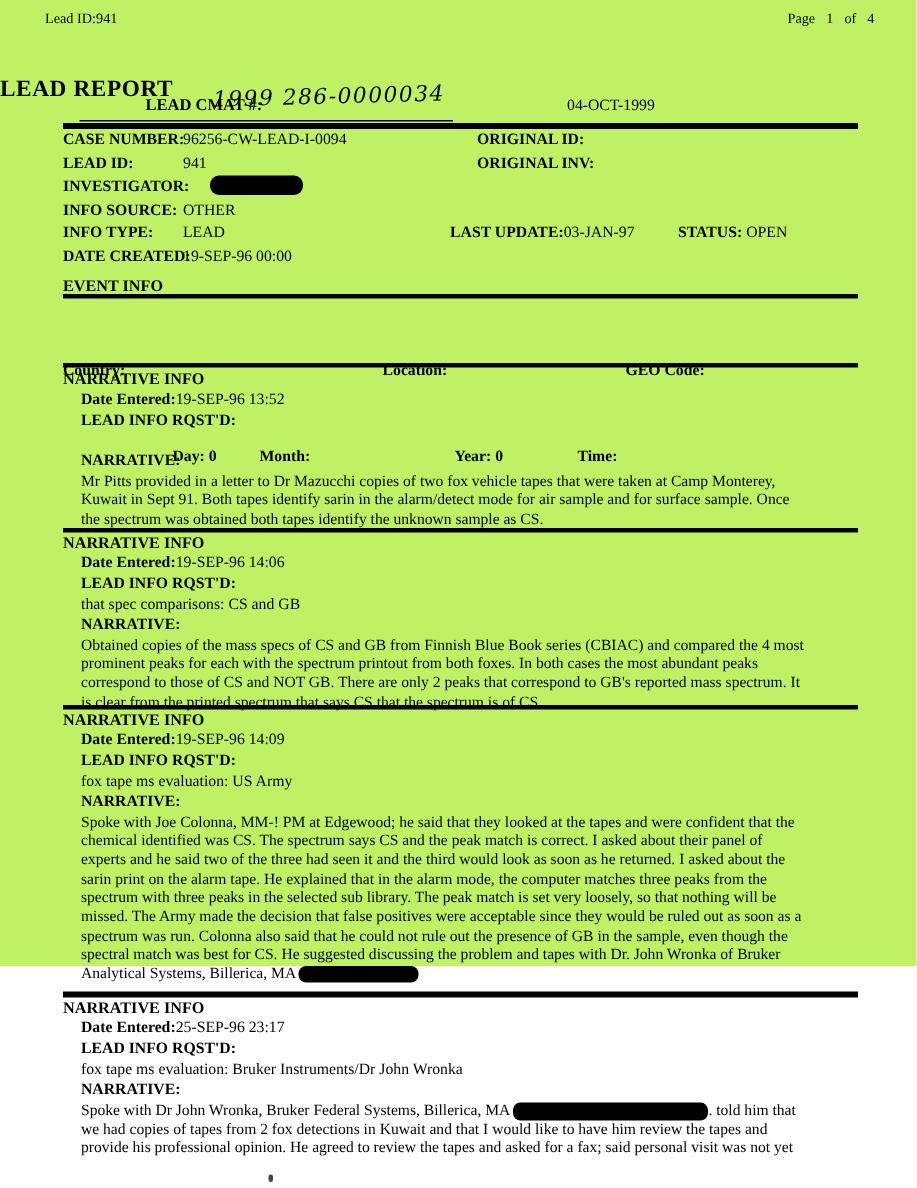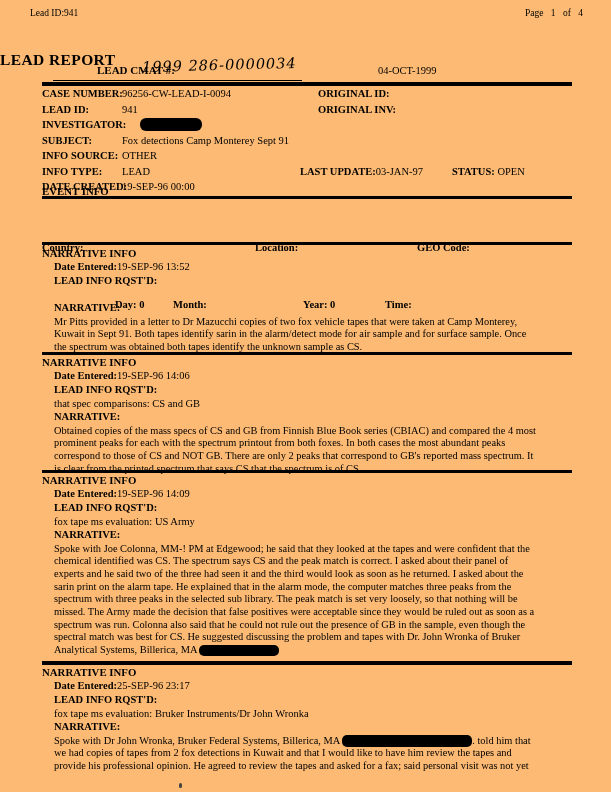--- a/index.html
+++ b/index.html
@@ -1,16 +1,16 @@
 <!DOCTYPE html>
 <html><head>
 <meta charset="utf-8">
 <style>
   html,body{margin:0;padding:0;background:#ffffff;width:611px;height:792px;overflow:hidden;}
-  .page{position:relative;width:611px;height:792px;background:#fdba74;color:#000;
+  .page{position:relative;width:611px;height:644px;background:#bef264;color:#000;
         font-family:"Liberation Serif", serif;font-size:10.5px;}
   
   .hdr-left{position:absolute;left:30px;top:8px;font-size:9.5px;}
   .hdr-right{position:absolute;right:28px;top:8px;font-size:9.5px;word-spacing:5px;}
   
   .title{position:absolute;top:51px;left:0;width:100%;text-align:left;
          font-size:15.5px;font-weight:bold;letter-spacing:.4px;}
   
   .cmat{position:absolute;left:42px;top:60px;width:530px;height:24px;}
   .cmat-label{position:absolute;left:55px;top:4px;font-weight:bold;font-size:11px;}
@@ -71,23 +71,20 @@
     <div class="frow">
       <span class="flabel">CASE NUMBER:</span><span>96256-CW-LEAD-I-0094</span>
       <span class="fright" style="left:276px"><b>ORIGINAL ID:</b></span>
     </div>
     <div class="frow">
       <span class="flabel">LEAD ID:</span><span>941</span>
       <span class="fright" style="left:276px"><b>ORIGINAL INV:</b></span>
     </div>
     <div class="frow">
       <span class="flabel">INVESTIGATOR:</span><span class="redact redact-inv" style="margin-left:18px"></span>
-    </div>
-    <div class="frow">
-      <span class="flabel">SUBJECT:</span><span>Fox detections Camp Monterey Sept 91</span>
     </div>
     <div class="frow">
       <span class="flabel">INFO SOURCE:</span><span>OTHER</span>
     </div>
     <div class="frow">
       <span class="flabel">INFO TYPE:</span><span>LEAD</span>
       <span class="fright" style="left:258px"><b>LAST UPDATE:</b><span>03-JAN-97</span></span>
       <span class="fright" style="left:410px"><b>STATUS:</b> <span>OPEN</span></span>
     </div>
     <div class="frow">

